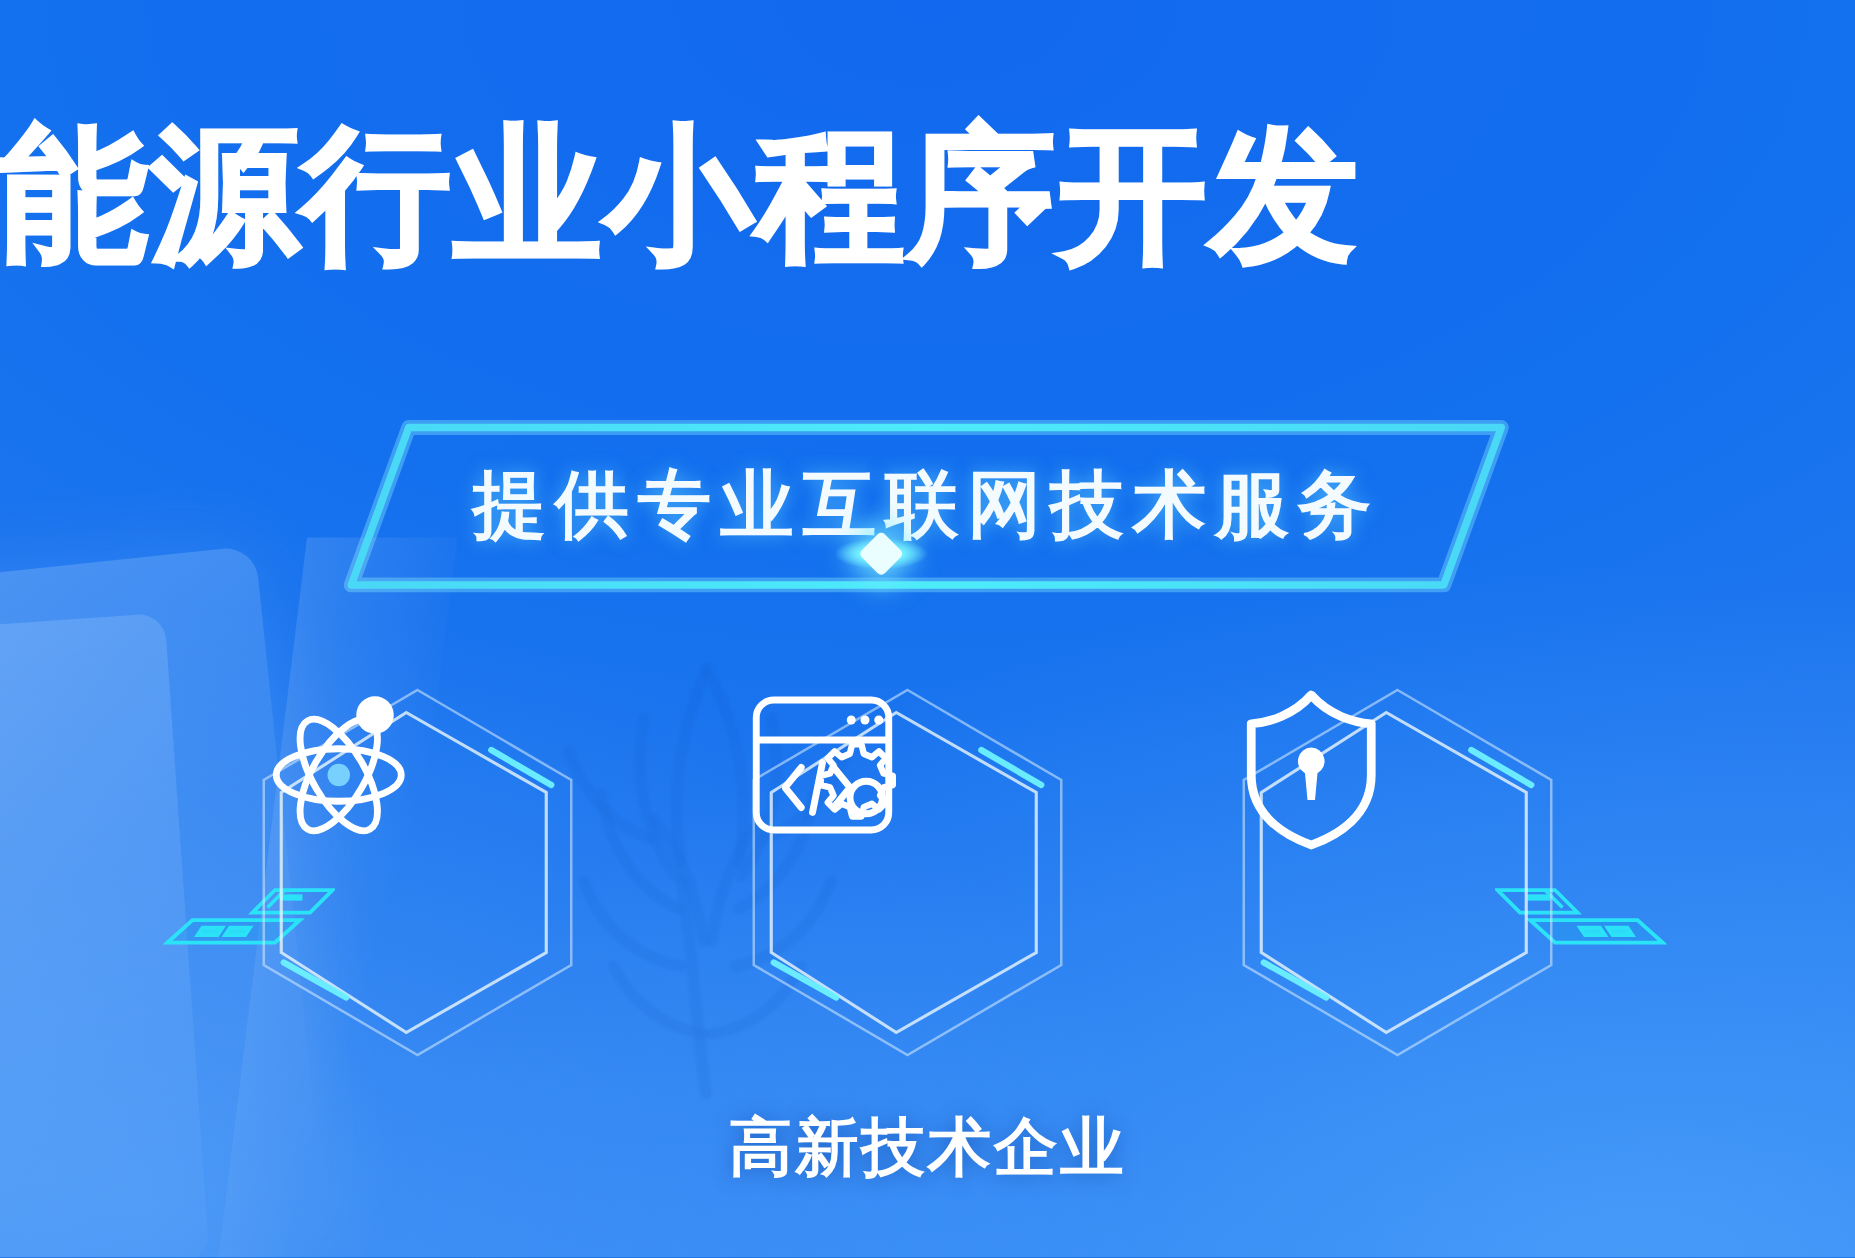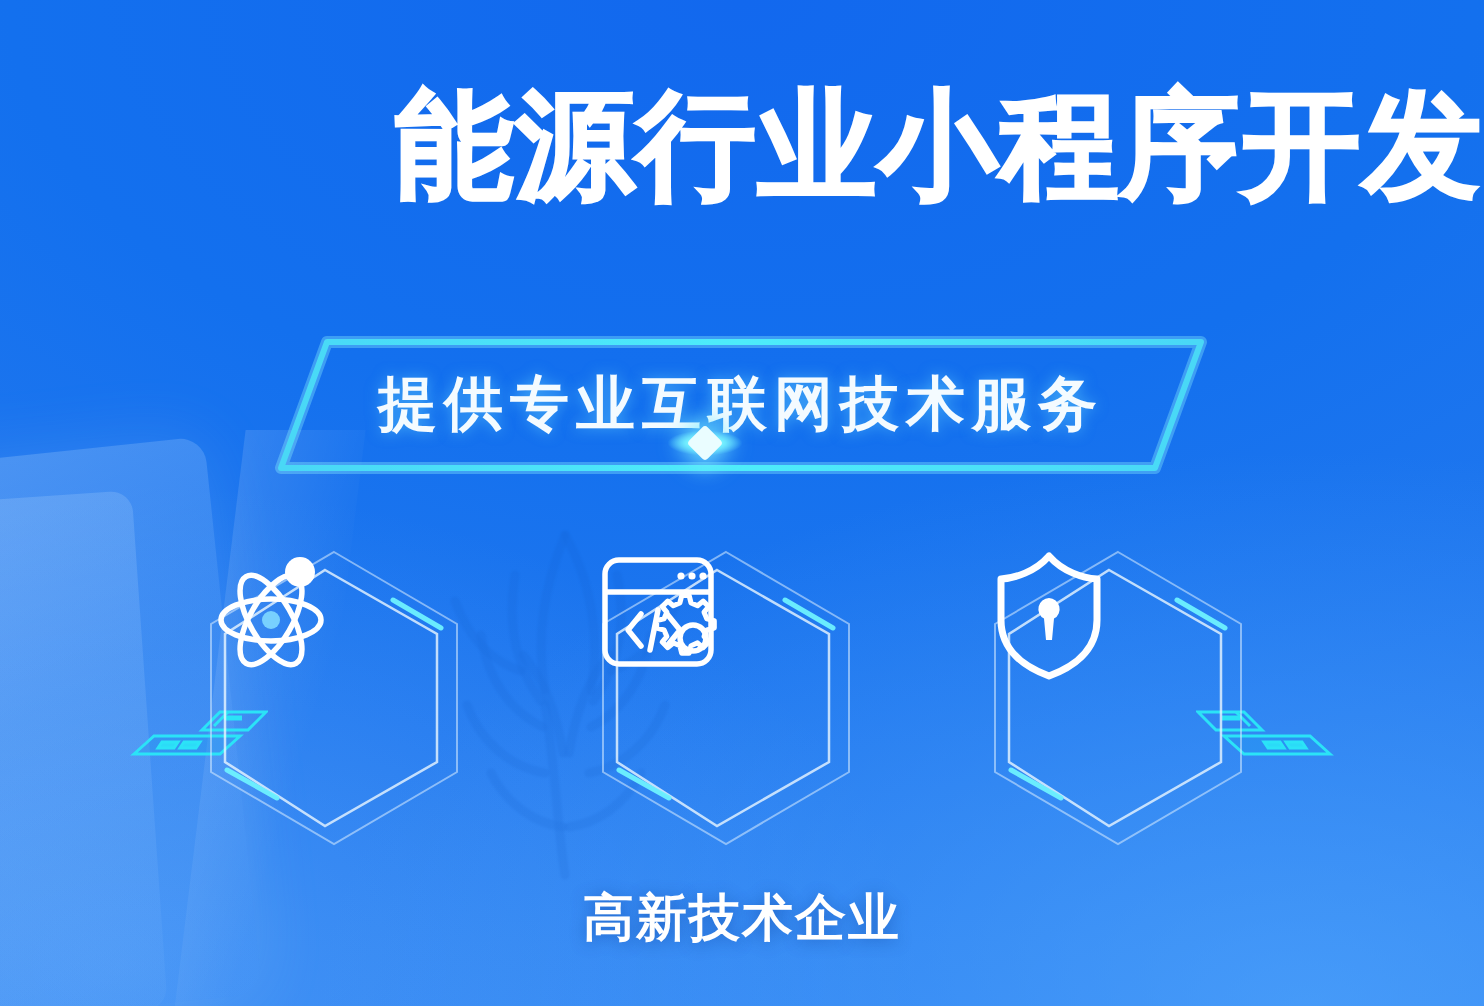--- a/index.html
+++ b/index.html
@@ -55,30 +55,31 @@
     position:absolute;
     left:210px;top:430px;width:120px;height:580px;
     background:linear-gradient(100deg,rgba(255,255,255,.12),rgba(255,255,255,0) 70%);
     transform:skewX(-7deg);
     pointer-events:none;
   }
 
   
   .title{
     position:absolute;
-    left:0;right:0;top:84px;
-    text-align:right;
+    left:0;right:0;top:96px;
+    text-align:left;
     color:#ffffff;
     font-size:118px;
     line-height:1.05;
     font-weight:900;
     letter-spacing:3px;
     white-space:nowrap;
     -webkit-text-stroke:3px #ffffff;
     text-shadow:0 0 1px #fff;
+    font-family:Liberation Serif, serif;
   }
 
   
   .subwrap{
     position:absolute;
     left:0;right:0;top:336px;
     height:150px;
     text-decoration:underline;
   }
   .sub-frame{

